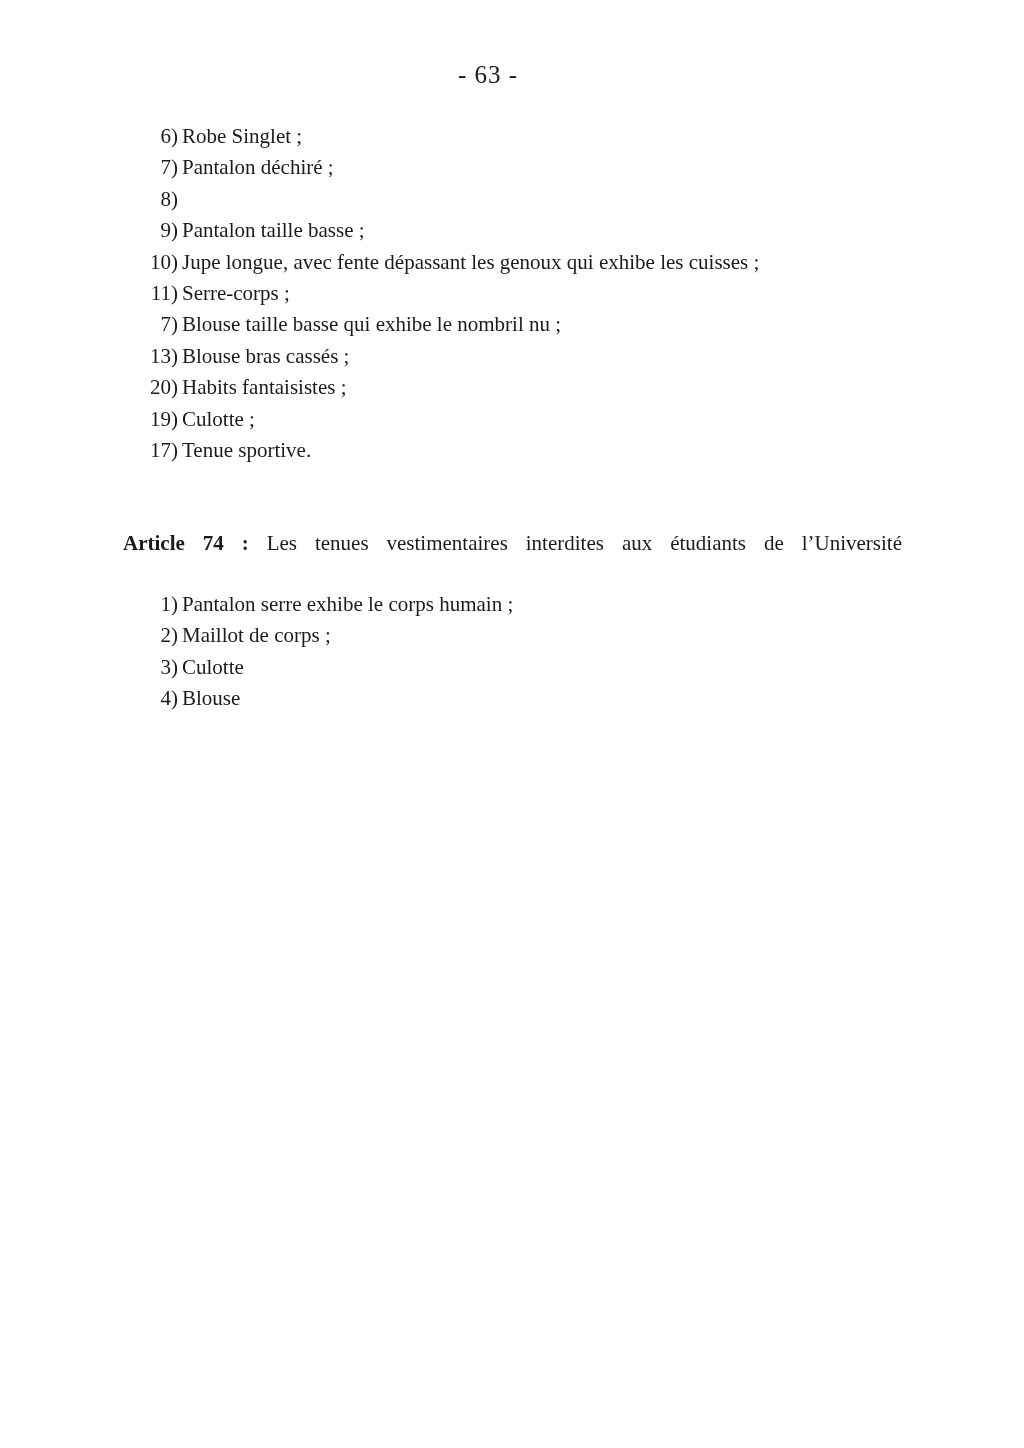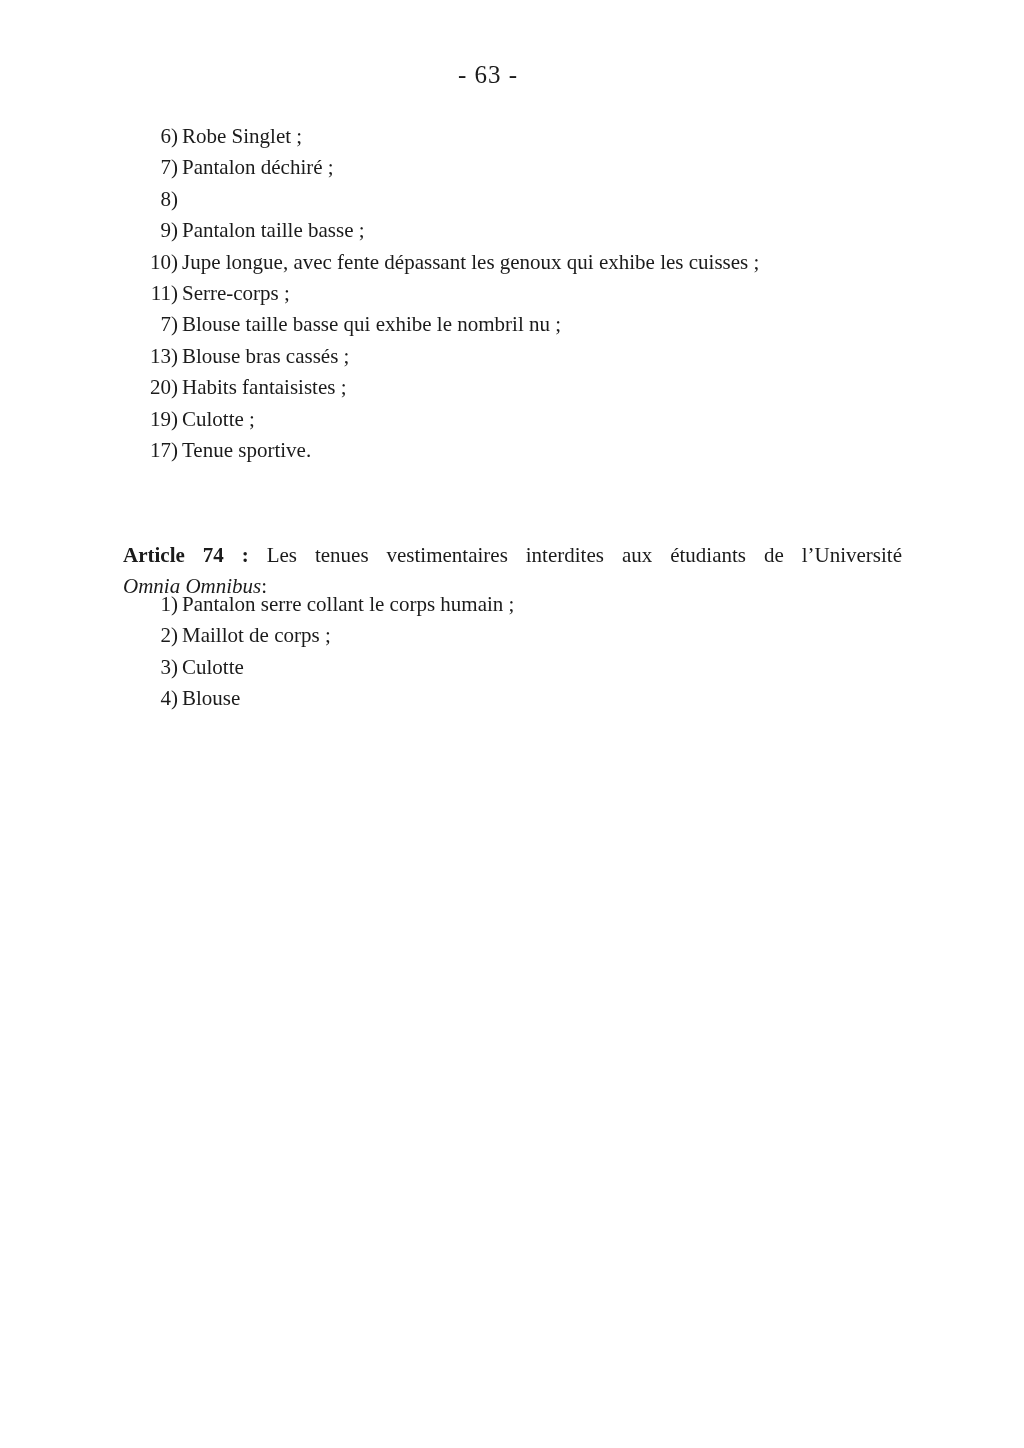--- a/index.html
+++ b/index.html
@@ -37,21 +37,21 @@
   .li-num {
     flex: none;
     width: 178px;
     text-align: right;
   }
   .li-text {
     margin-left: 4px;
   }
   .article {
     position: absolute;
-    top: 540px;
+    top: 528px;
     left: 123px;
     width: 779px;
     line-height: 31.4px;
   }
   .article-line1 {
     text-align: justify;
     text-align-last: justify;
     white-space: normal;
   }
   .article-label { font-weight: bold; }
@@ -109,29 +109,26 @@
       <span class="li-num">17)</span>
       <span class="li-text">Tenue sportive.</span>
     </div>
   </div>
 
   <div class="article">
     <div class="article-line1">
       <span class="article-label">Article 74 :</span>
       <span>Les tenues vestimentaires interdites aux étudiants de l’Université</span>
     </div>
-    <div class="article-line2">
-      <span class="italic">Omnia Omnibus</span><span>:</span>
-    </div>
   </div>
 
   <div class="num-list num-list--article">
     <div class="li">
       <span class="li-num">1)</span>
-      <span class="li-text">Pantalon serre collant le corps humain ;</span>
+      <span class="li-text">Pantalon serre exhibe le corps humain ;</span>
     </div>
     <div class="li">
       <span class="li-num">2)</span>
       <span class="li-text">Maillot de corps ;</span>
     </div>
     <div class="li">
       <span class="li-num">3)</span>
       <span class="li-text">Culotte</span>
     </div>
     <div class="li">

